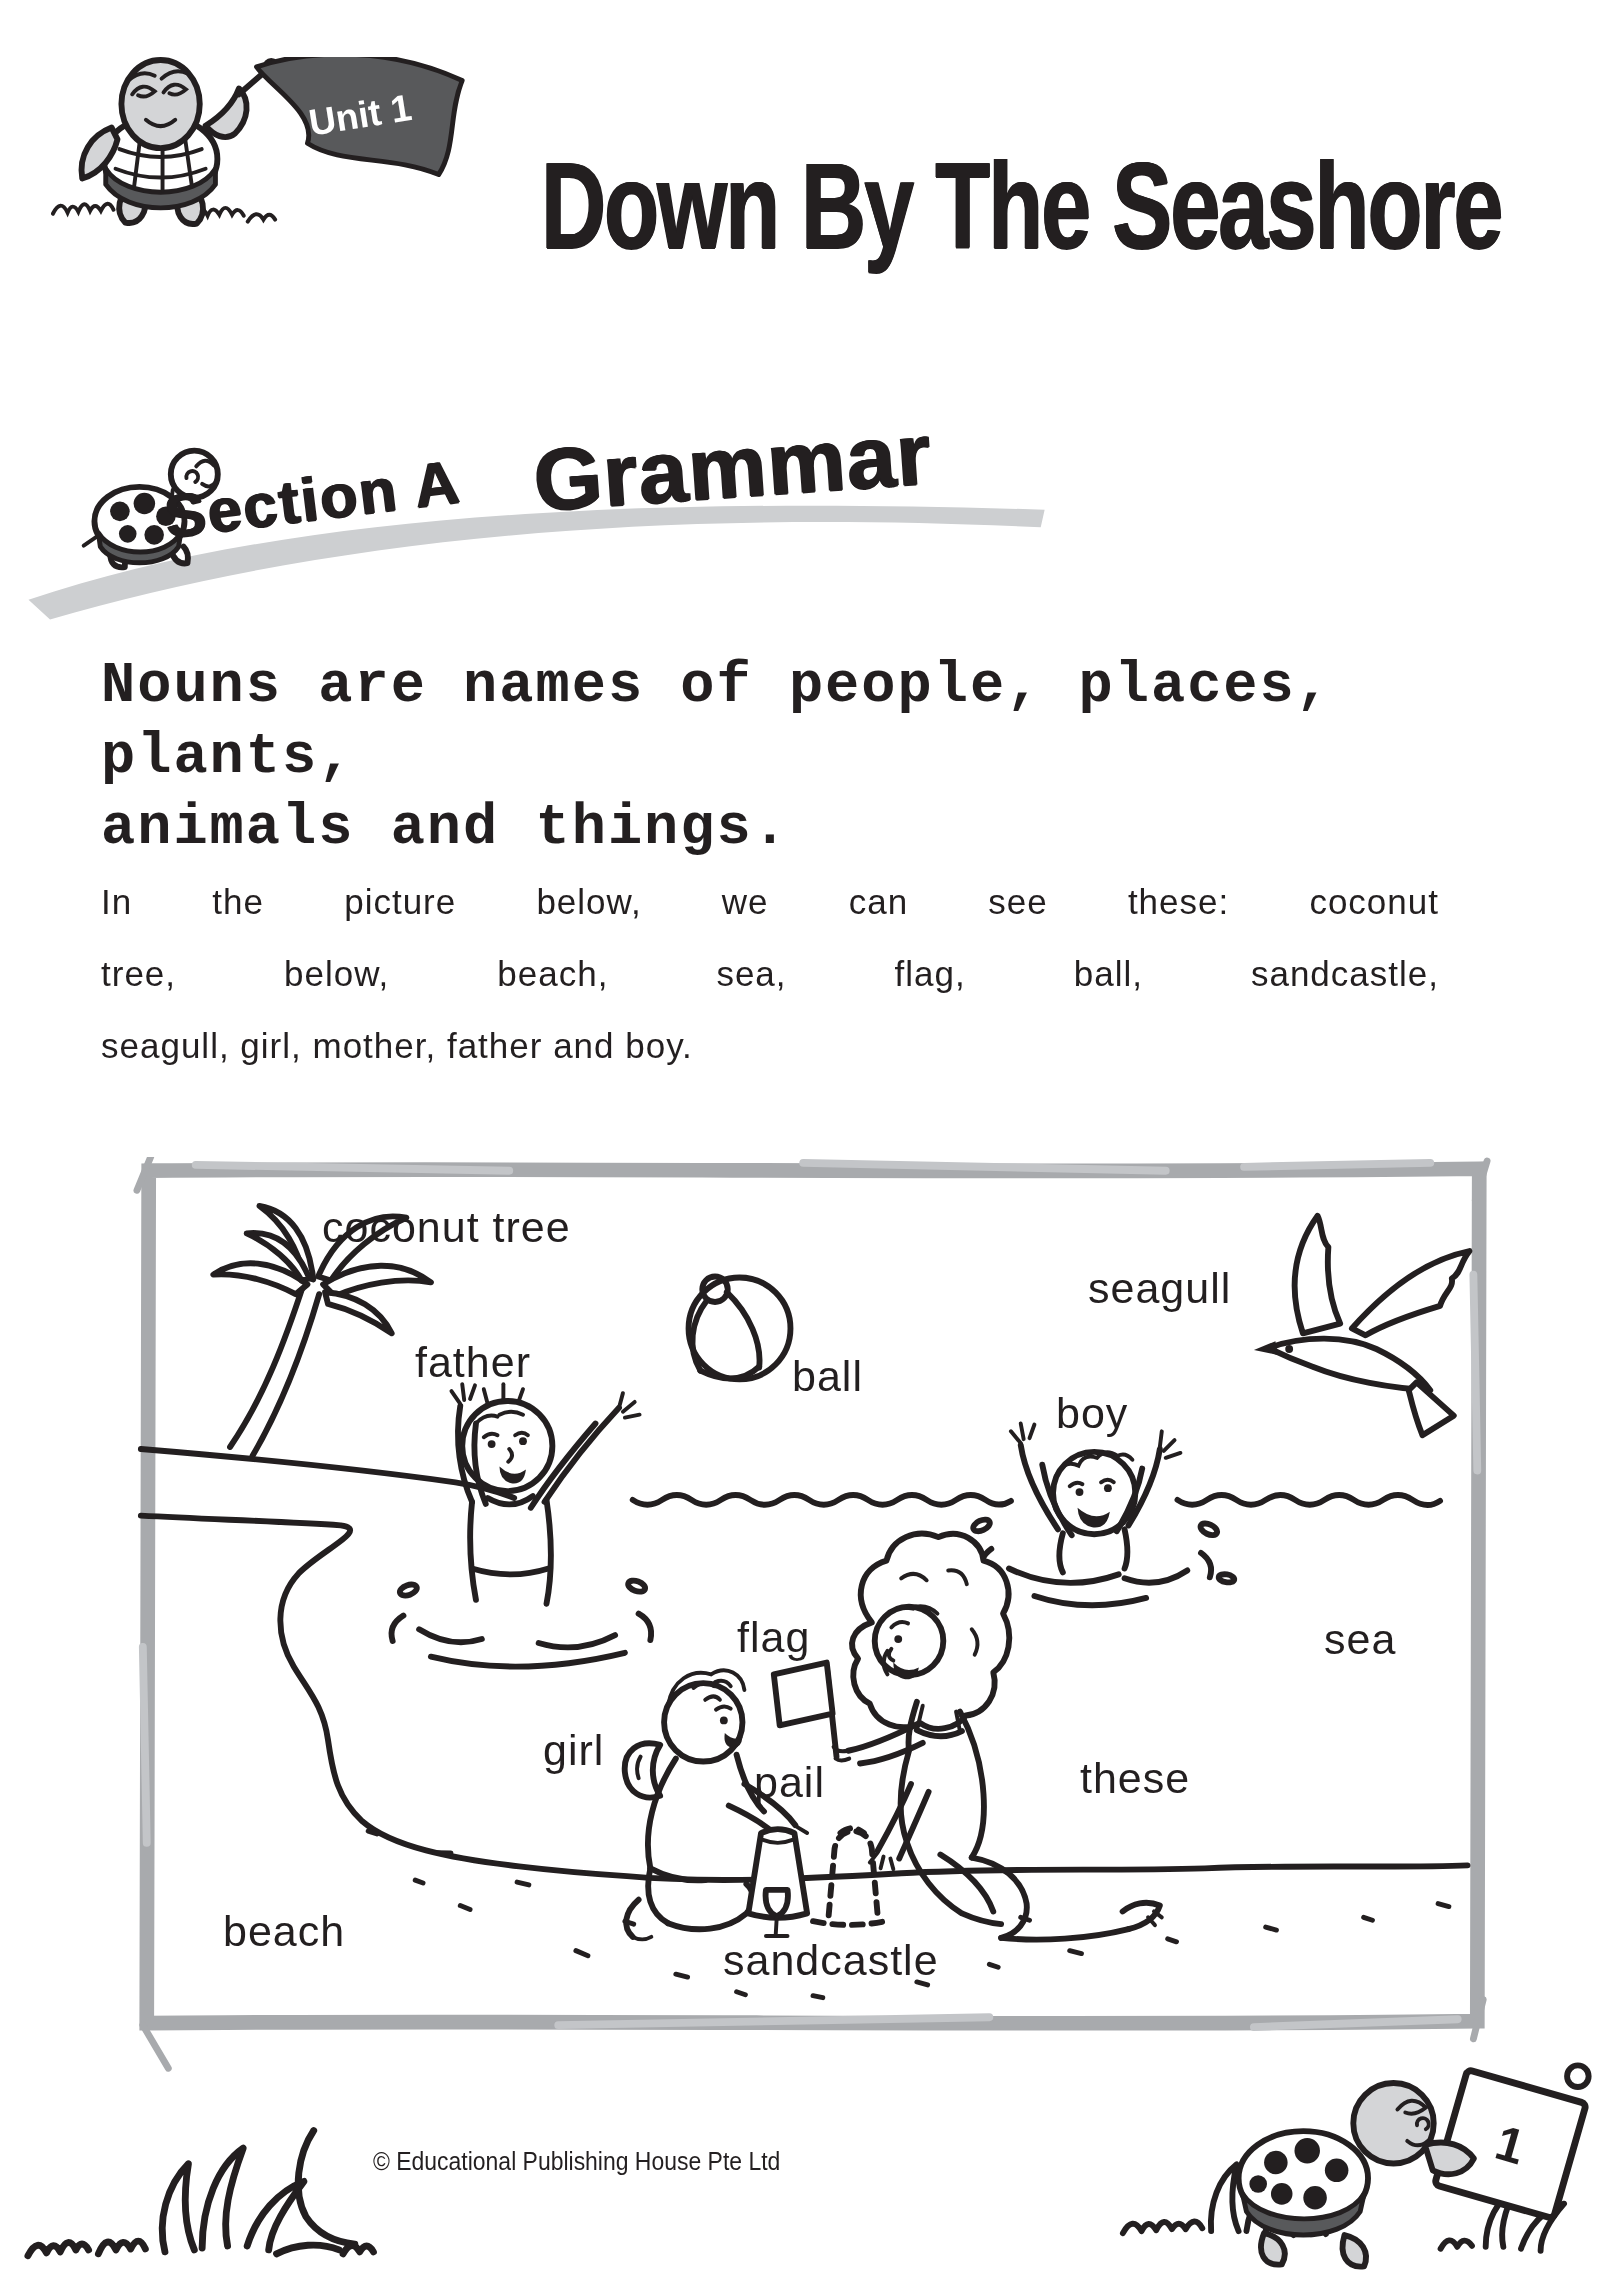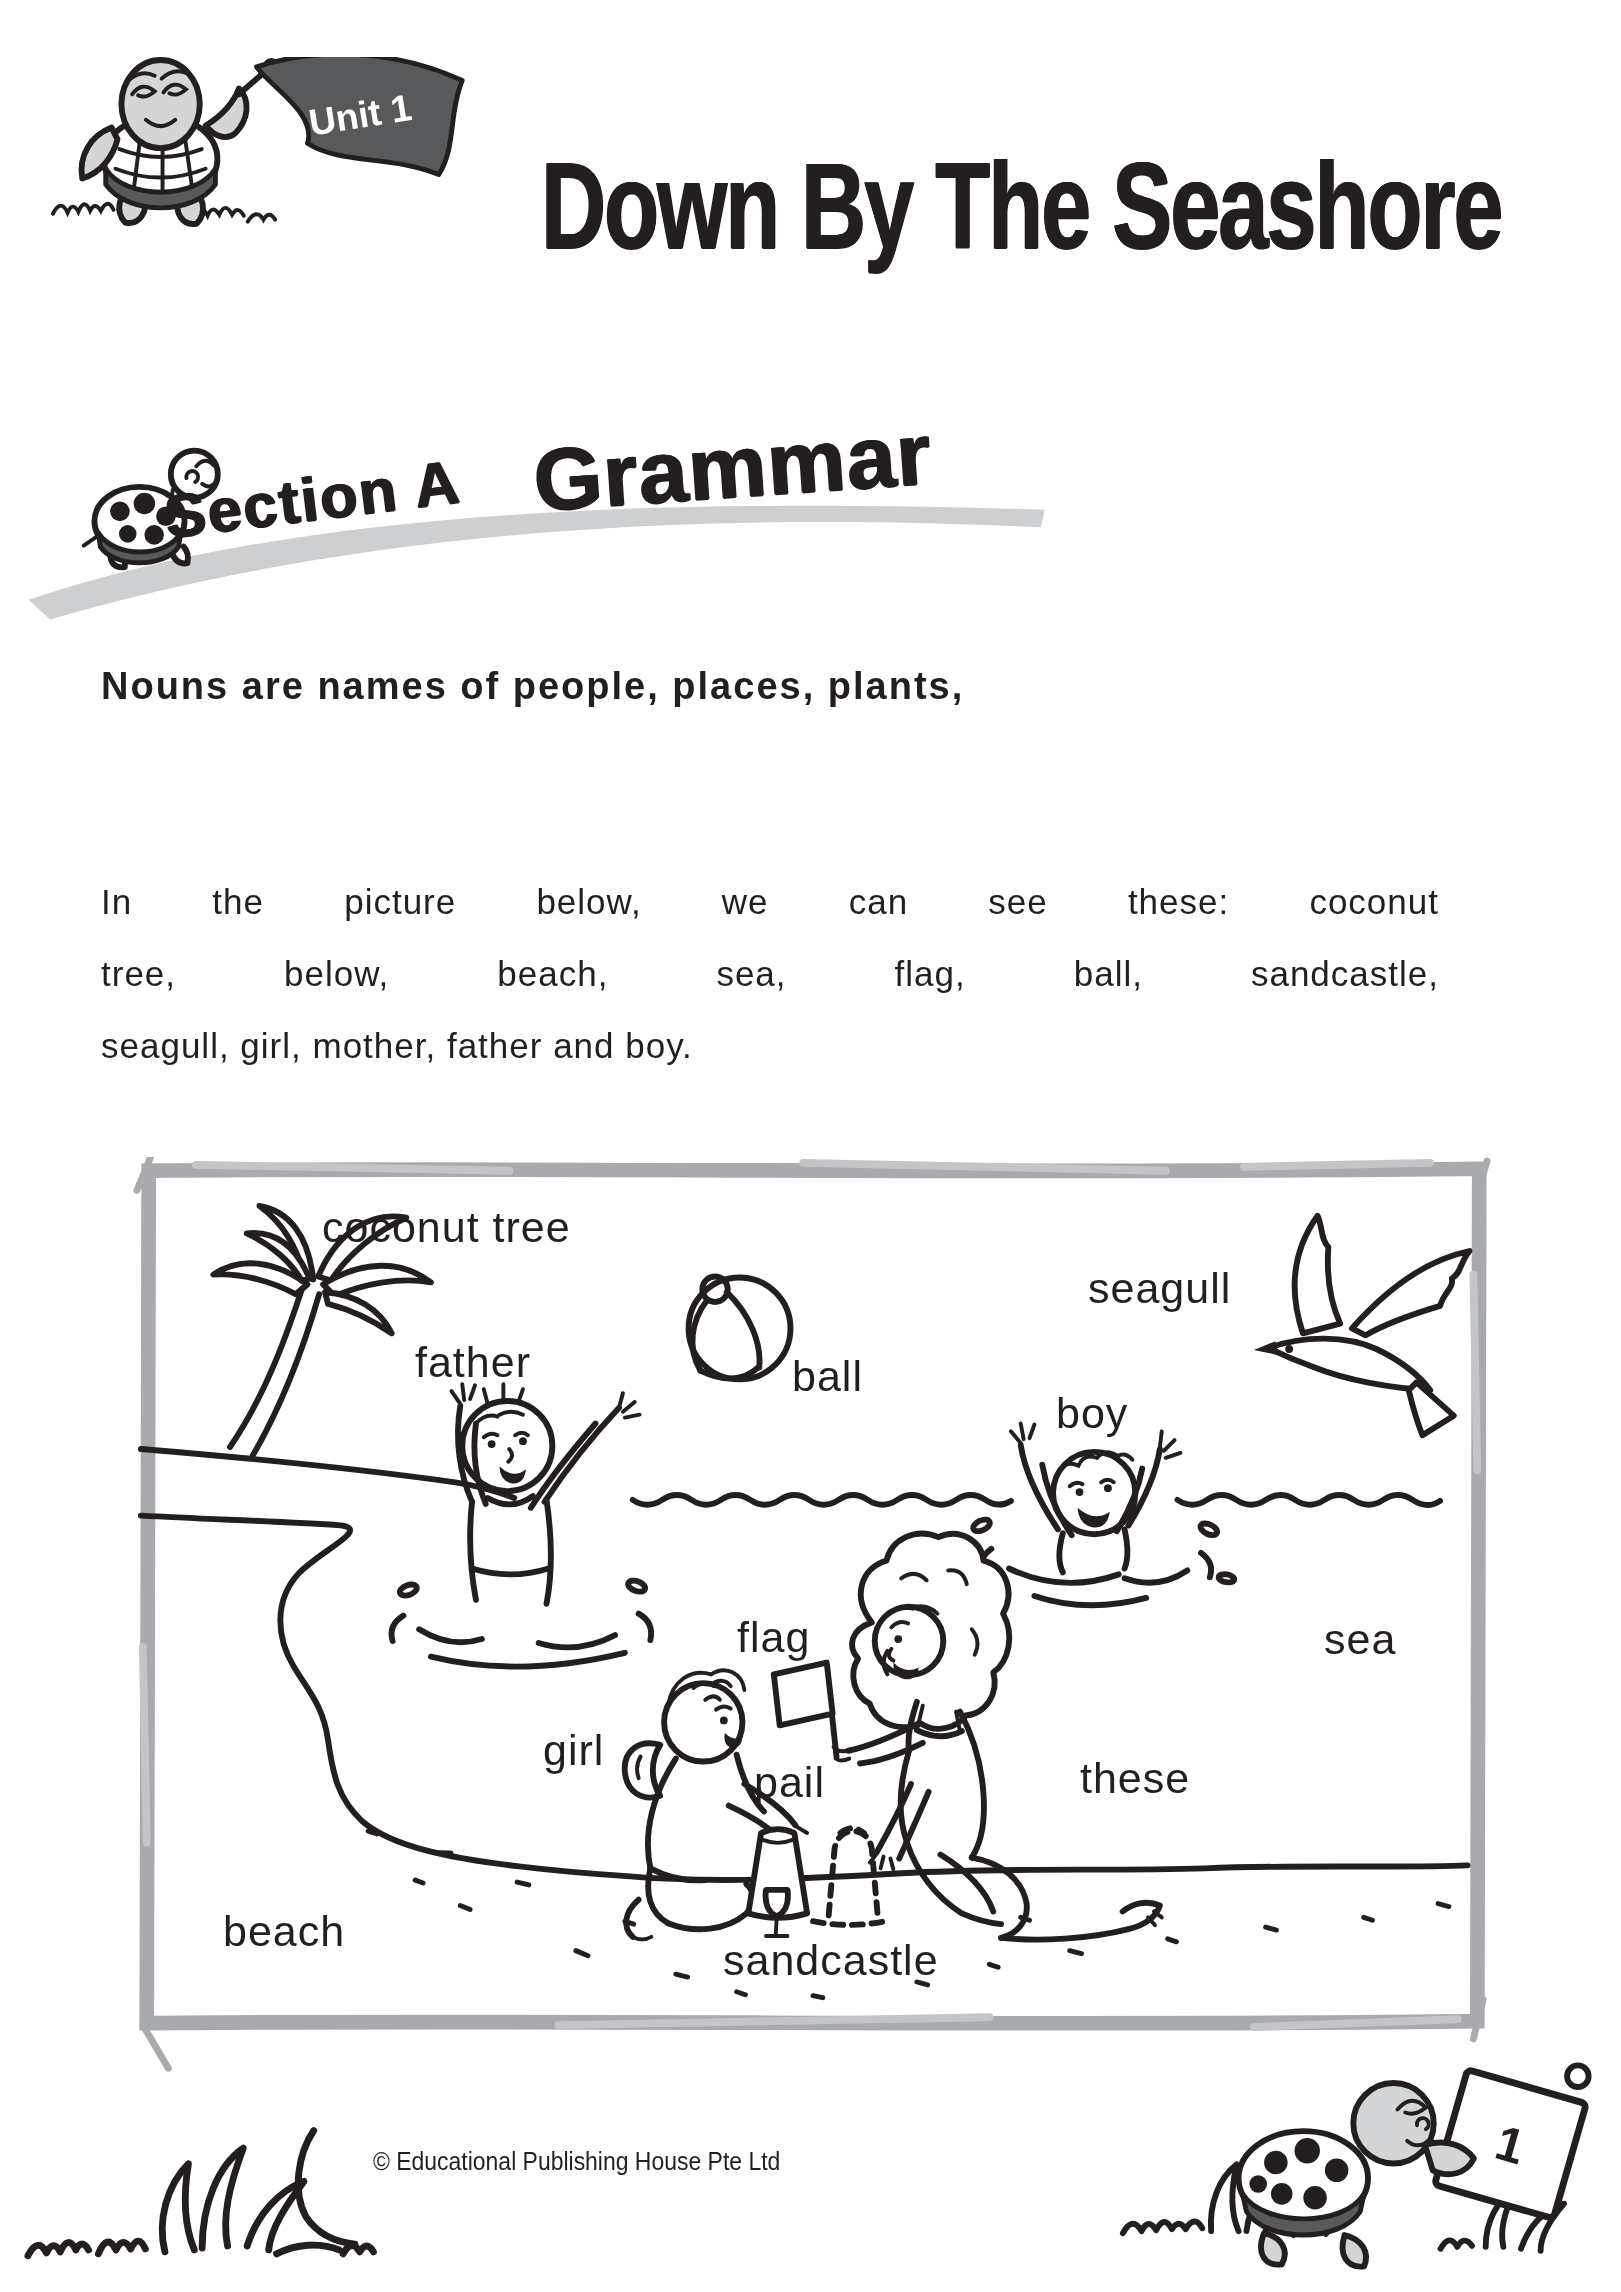--- a/index.html
+++ b/index.html
@@ -15,22 +15,22 @@
     transform:scaleX(0.74);transform-origin:left top;white-space:nowrap;
   }
   #section-label{
     left:169px;top:487px;font-size:61px;letter-spacing:2px;line-height:1;
     transform:rotate(-7deg);transform-origin:left bottom;white-space:nowrap;
   }
   #section-title{
     left:537px;top:437px;font-size:88px;letter-spacing:1px;line-height:1;
     transform:rotate(-4deg);transform-origin:left bottom;white-space:nowrap;
   }
-  #para-bold{left:101px;top:651px;width:1338px;font-size:38px;font-weight:bold;
-    line-height:71px;letter-spacing:2px;}
+  #para-bold{left:101px;top:651px;width:1338px;font-size:57px;font-weight:bold;
+    line-height:71px;letter-spacing:2px;font-family:Liberation Mono, monospace;}
   #para-body{left:101px;top:866px;width:1338px;font-size:35px;line-height:72px;letter-spacing:1px;}
   .jline{text-align:justify;text-align-last:justify;}
   #scene{left:127px;top:1157px;width:1372px;height:921px;}
   #scene svg{position:absolute;left:0;top:0;}
   .scene-label{position:absolute;font-size:43px;letter-spacing:1px;line-height:1;white-space:nowrap;}
   #copyright{left:373px;top:2147px;font-size:25.5px;transform:scaleX(0.9);transform-origin:left top;white-space:nowrap;}
   svg .ln{fill:none;stroke:#231f20;stroke-width:6;stroke-linecap:round;stroke-linejoin:round;}
   svg .lnf{fill:#ffffff;stroke:#231f20;stroke-width:6;stroke-linecap:round;stroke-linejoin:round;}
   svg .gray{fill:#d4d5d7;stroke:#231f20;stroke-width:6;stroke-linecap:round;stroke-linejoin:round;}
   svg .dark{fill:#58595b;stroke:#231f20;stroke-width:5;stroke-linejoin:round;}
@@ -108,20 +108,21 @@
       <path d="M 120,46 a 6,6 0 1 1 9,4"></path>
       <path d="M 106,58 q -2,10 2,16"></path>
     </g>
   </svg>
 
   <div class="abs fat ink" id="section-label">Section A</div>
   <div class="abs fat ink" id="section-title">Grammar</div>
 
   <div class="abs" id="para-bold">
     <div>Nouns are names of people, places, plants,</div>
+    <div>animals and things.</div>
   </div>
   <div class="abs" id="para-body">
     <div class="jline">In the picture below, we can see these: coconut</div>
     <div class="jline">tree, below, beach, sea, flag, ball, sandcastle,</div>
     <div>seagull, girl, mother, father and boy.</div>
   </div>
 
   <div class="abs" id="scene">
     <svg width="1372" height="921" viewBox="0 0 1400 940">
 

